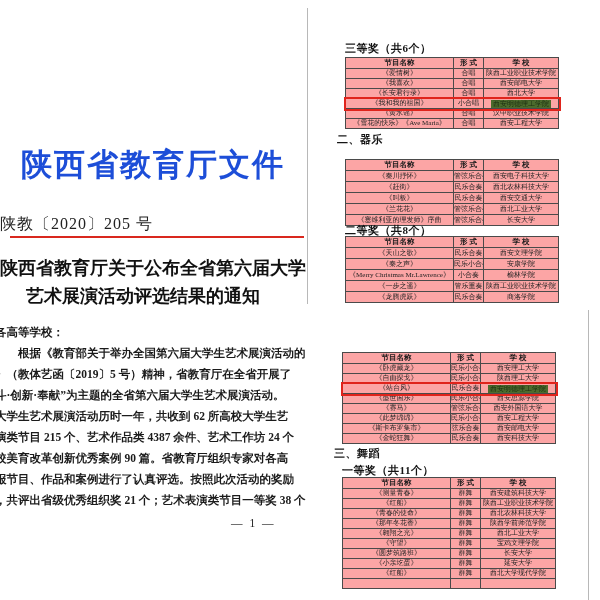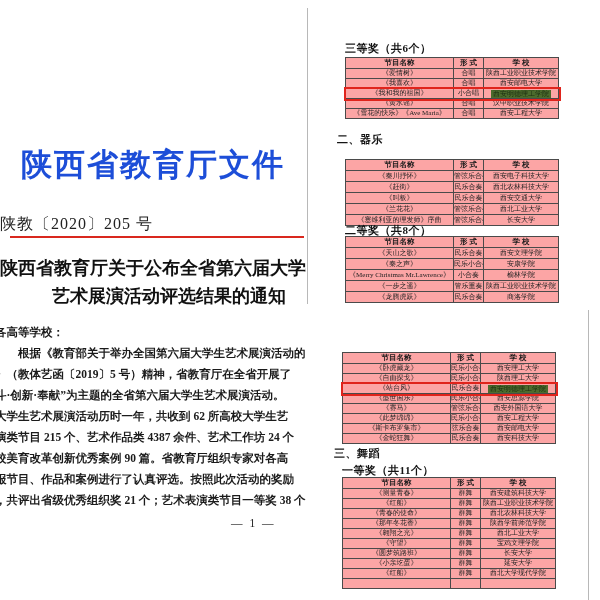--- a/index.html
+++ b/index.html
@@ -12,21 +12,21 @@
   
   .left-page{position:absolute;left:0;top:0;width:306px;height:600px;overflow:hidden;background:#fff;}
   .doc-header{position:absolute;top:144px;left:0;width:306px;text-align:center;
     font-size:31px;font-weight:bold;color:#1d4ed8;letter-spacing:2px;white-space:nowrap;}
   .doc-number{position:absolute;top:214px;left:0;width:306px;text-align:left;
     font-size:16px;color:#222;letter-spacing:1px;}
   .red-line{position:absolute;top:236px;left:10px;width:294px;height:2px;background:#d9281e;}
   .doc-title{position:absolute;left:0;width:286px;text-align:center;
     font-size:18px;font-weight:bold;color:#111;white-space:nowrap;}
   .doc-title.l1{top:256px;}
-  .doc-title.l2{top:284px;text-align:right;}
+  .doc-title.l2{top:284px;}
   .doc-body{position:absolute;top:322px;left:-5px;width:316px;
     font-size:11.5px;font-weight:600;line-height:21px;color:#1b1b1b;}
   .doc-body div{white-space:nowrap;overflow:hidden;}
   .page-num{position:absolute;top:517px;left:231px;font-size:11.5px;color:#222;letter-spacing:2px;}
 
   
   .right-top-page{position:absolute;left:307px;top:8px;width:293px;height:296px;
     background:#fff;border-left:1px solid #b8b8b8;overflow:hidden;}
   .right-bottom-page{position:absolute;left:307px;top:310px;width:281px;height:290px;
     background:#fff;border-right:1px solid #b8b8b8;overflow:hidden;}
@@ -86,20 +86,25 @@
         <tr>
           <td>《爱情树》</td>
           <td>合唱</td>
           <td>陕西工业职业技术学院</td>
         </tr>
         <tr>
           <td>《我喜欢》</td>
           <td>合唱</td>
           <td>西安邮电大学</td>
         </tr>
+        <tr>
+          <td>《长安君行录》</td>
+          <td>合唱</td>
+          <td>西北大学</td>
+        </tr>
         <tr class="hl-row">
           <td>《我和我的祖国》</td>
           <td>小合唱</td>
           <td><span class="hl-school">西安明德理工学院</span></td>
         </tr>
         <tr>
           <td>《黄水谣》</td>
           <td>合唱</td>
           <td>汉中职业技术学院</td>
         </tr>

